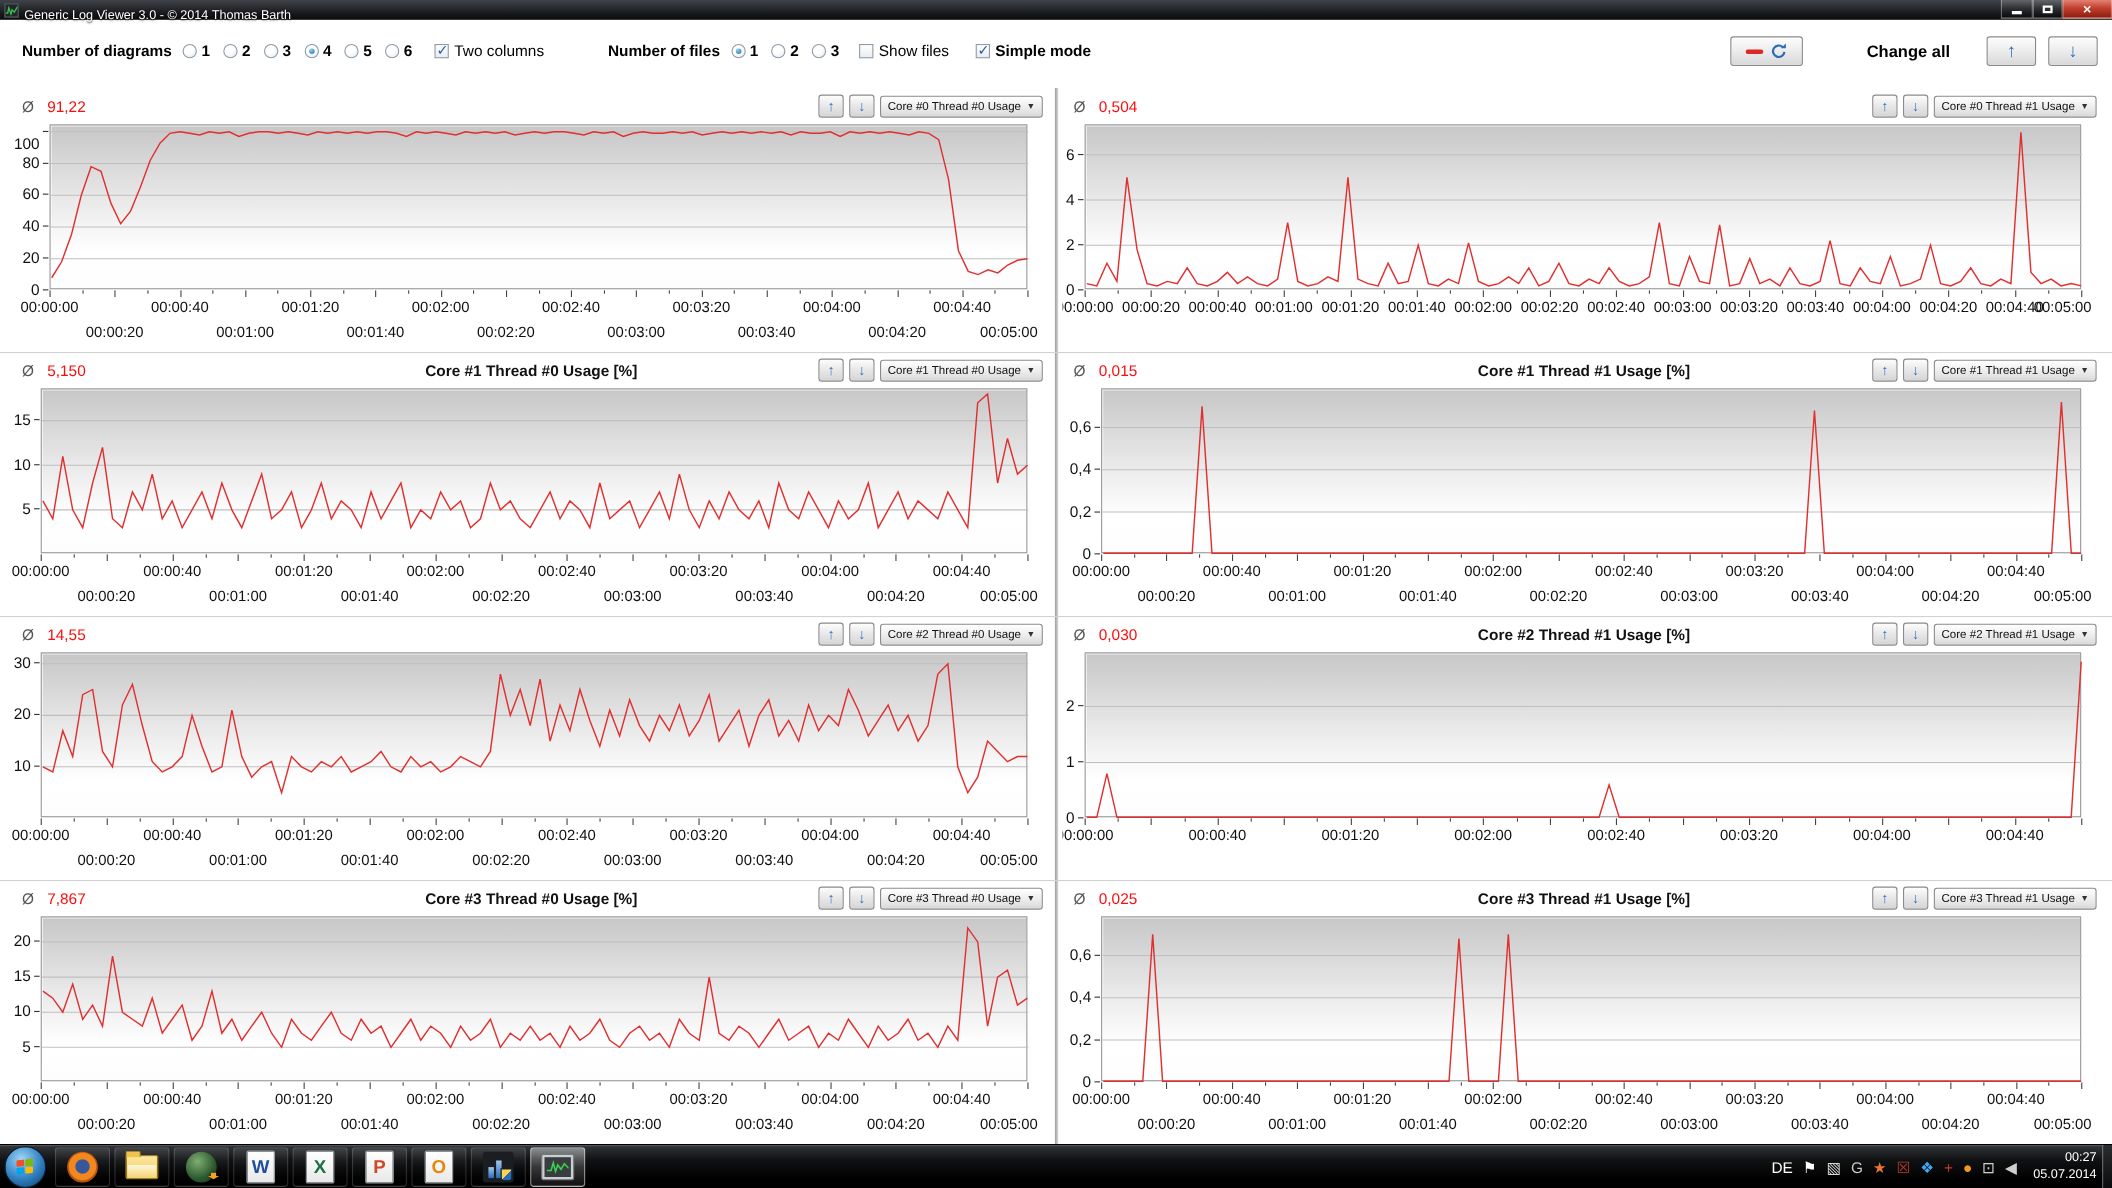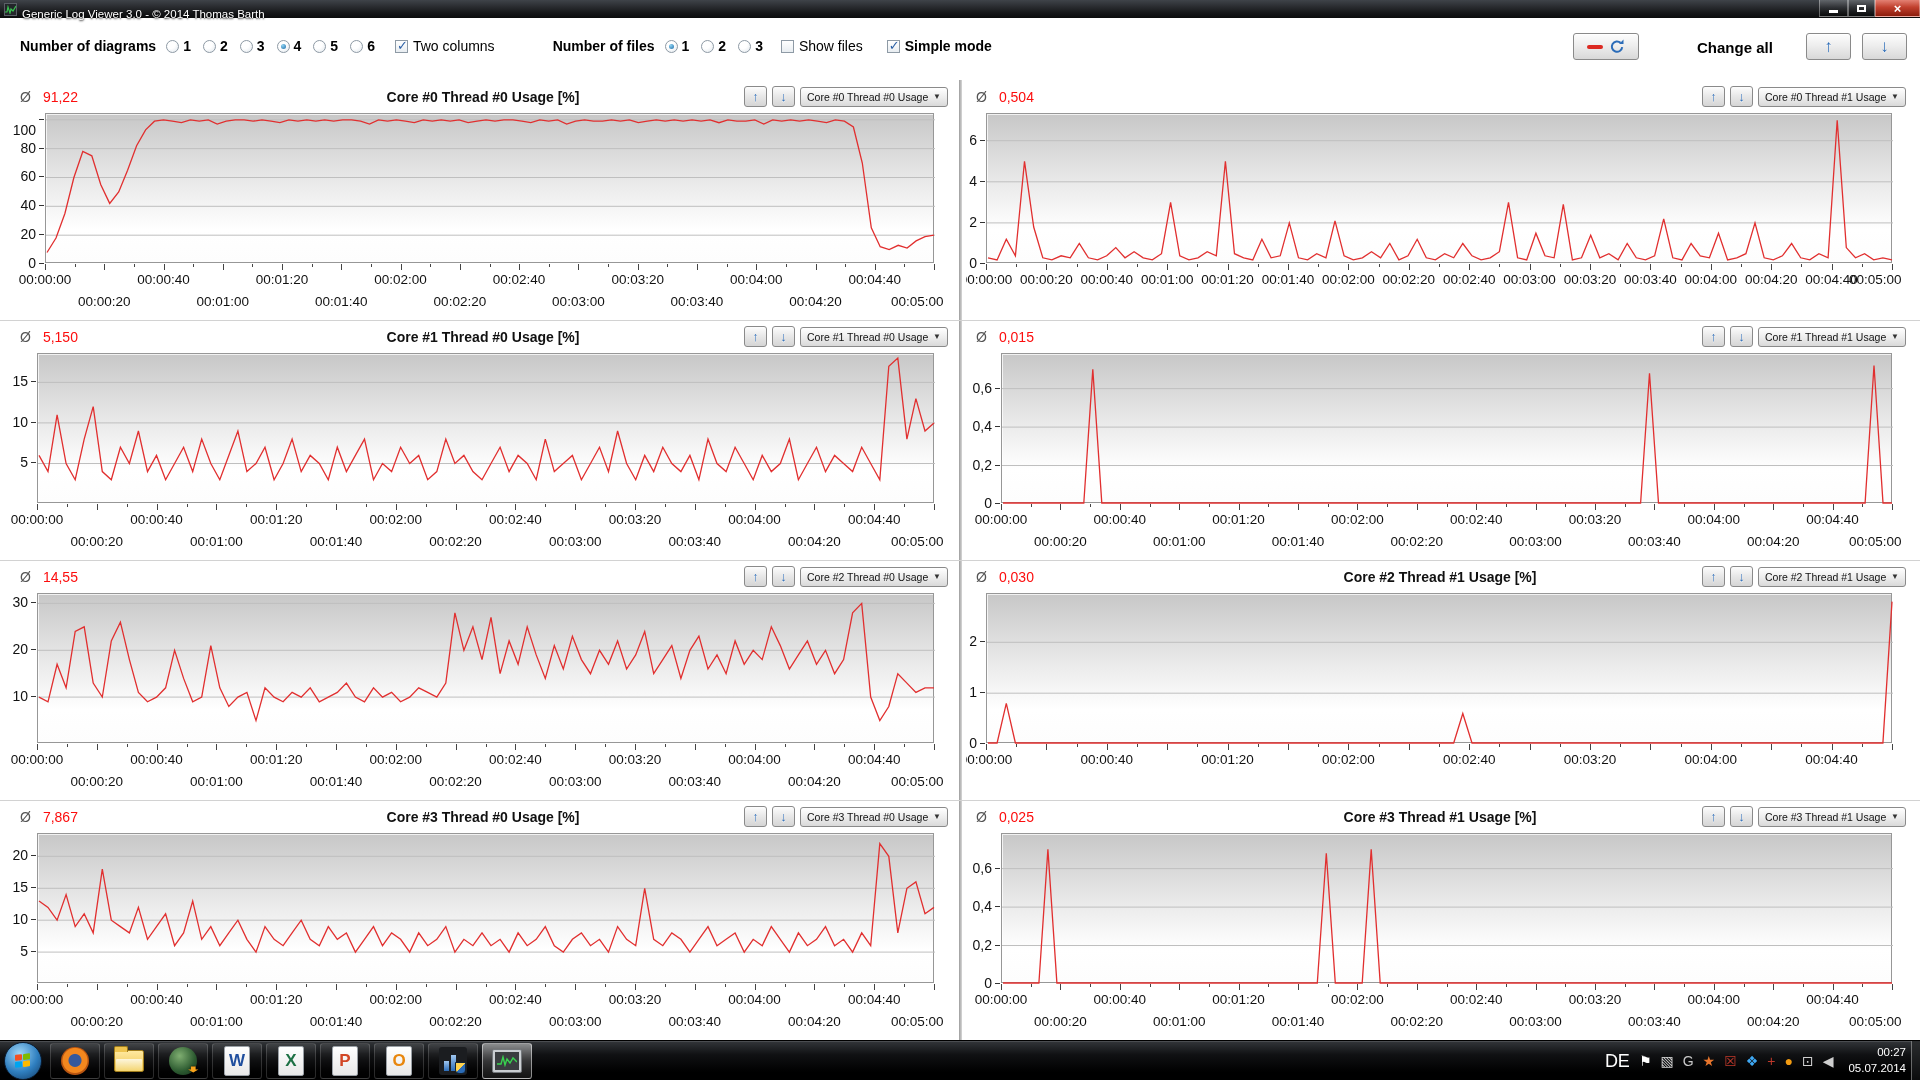--- a/index.html
+++ b/index.html
@@ -121,21 +121,21 @@
   .ico-bars { width:28px; height:28px; background:#1b1d20; border-radius:3px; position:relative;
        display:flex; align-items:flex-end; justify-content:center; gap:2px; padding:4px; }
   .ico-bars i { width:5px; background:linear-gradient(#9fc6ef,#2b6cb8); display:block; }
   .ico-bars i:nth-child(1){height:10px;} .ico-bars i:nth-child(2){height:16px;} .ico-bars i:nth-child(3){height:7px;}
   .ico-bars::after { content:""; position:absolute; right:1px; bottom:1px; width:9px; height:10px;
        background:linear-gradient(135deg,#ffd34d 50%,#2b6cb8 50%); border-radius:0 0 4px 4px; border:1px solid #123; }
   .ico-screen { width:30px; height:24px; background:#caced2; border-radius:2px; border:1px solid #74787c;
        display:flex; align-items:center; justify-content:center; }
   .ico-screen .scr { width:24px; height:18px; background:#3a3d40; display:flex; align-items:center; justify-content:center; }
   .tray { position:absolute; right:14px; top:0; height:40px; display:flex; align-items:center; gap:9px; }
-  .tray-lang { color:#fff; font-size:18px; }
+  .tray-lang { color:#fff; font-size:14px; }
   .tray-ico { font-size:14px; line-height:1; }
   .tray-clock { color:#fff; font-size:11.5px; text-align:right; line-height:1.35; margin-left:6px; }
   .show-desktop { position:absolute; right:0; top:0; width:9px; height:40px;
        border-left:1px solid rgba(255,255,255,.35); background:linear-gradient(#2a2c2e,#0a0b0c); }
 </style>
 </head>
 <body>
 
 <div class="titlebar">
   <span class="app-ico">
@@ -232,21 +232,20 @@
   <div class="row-divider" style="top:240px"></div>
   <div class="row-divider" style="top:480px"></div>
   <div class="row-divider" style="top:720px"></div>
   <div id="panels">
       <div class="panel" style="left: 10px; top: 0px; width: 946px;">
     <div class="panel-header">
       <span class="avg-wrap">
         <span class="avg-symbol">Ø</span>
         <span class="avg-value">91,22</span>
       </span>
-      <span class="chart-title">Core #0 Thread #0 Usage [%]</span>
       <span class="hdr-right">
         <span class="mini-btn">
               <span class="arrow-glyph">↑</span>
             </span>
         <span class="mini-btn">
               <span class="arrow-glyph">↓</span>
             </span>
         <span class="dropdown">
           <span class="dd-label">Core #0 Thread #0 Usage</span>
           <span class="dd-arrow">▼</span>
@@ -487,20 +486,21 @@
         <div class="xlabel" style="left: 684.8px; top: 214px; transform: translateX(-50%);">00:03:40</div>
         <div class="xlabel" style="left: 804.4px; top: 214px; transform: translateX(-50%);">00:04:20</div>
         <div class="xlabel" style="left: 924px; top: 214px; transform: translateX(-82%);">00:05:00</div>
       </div>
       <div class="panel" style="left: 966px; top: 240px; width: 948px;">
     <div class="panel-header">
       <span class="avg-wrap">
         <span class="avg-symbol">Ø</span>
         <span class="avg-value">0,015</span>
       </span>
+      <span class="chart-title">Core #1 Thread #1 Usage [%]</span>
       <span class="hdr-right">
         <span class="mini-btn">
               <span class="arrow-glyph">↑</span>
             </span>
         <span class="mini-btn">
               <span class="arrow-glyph">↓</span>
             </span>
         <span class="dropdown">
           <span class="dd-label">Core #1 Thread #1 Usage</span>
           <span class="dd-arrow">▼</span>

